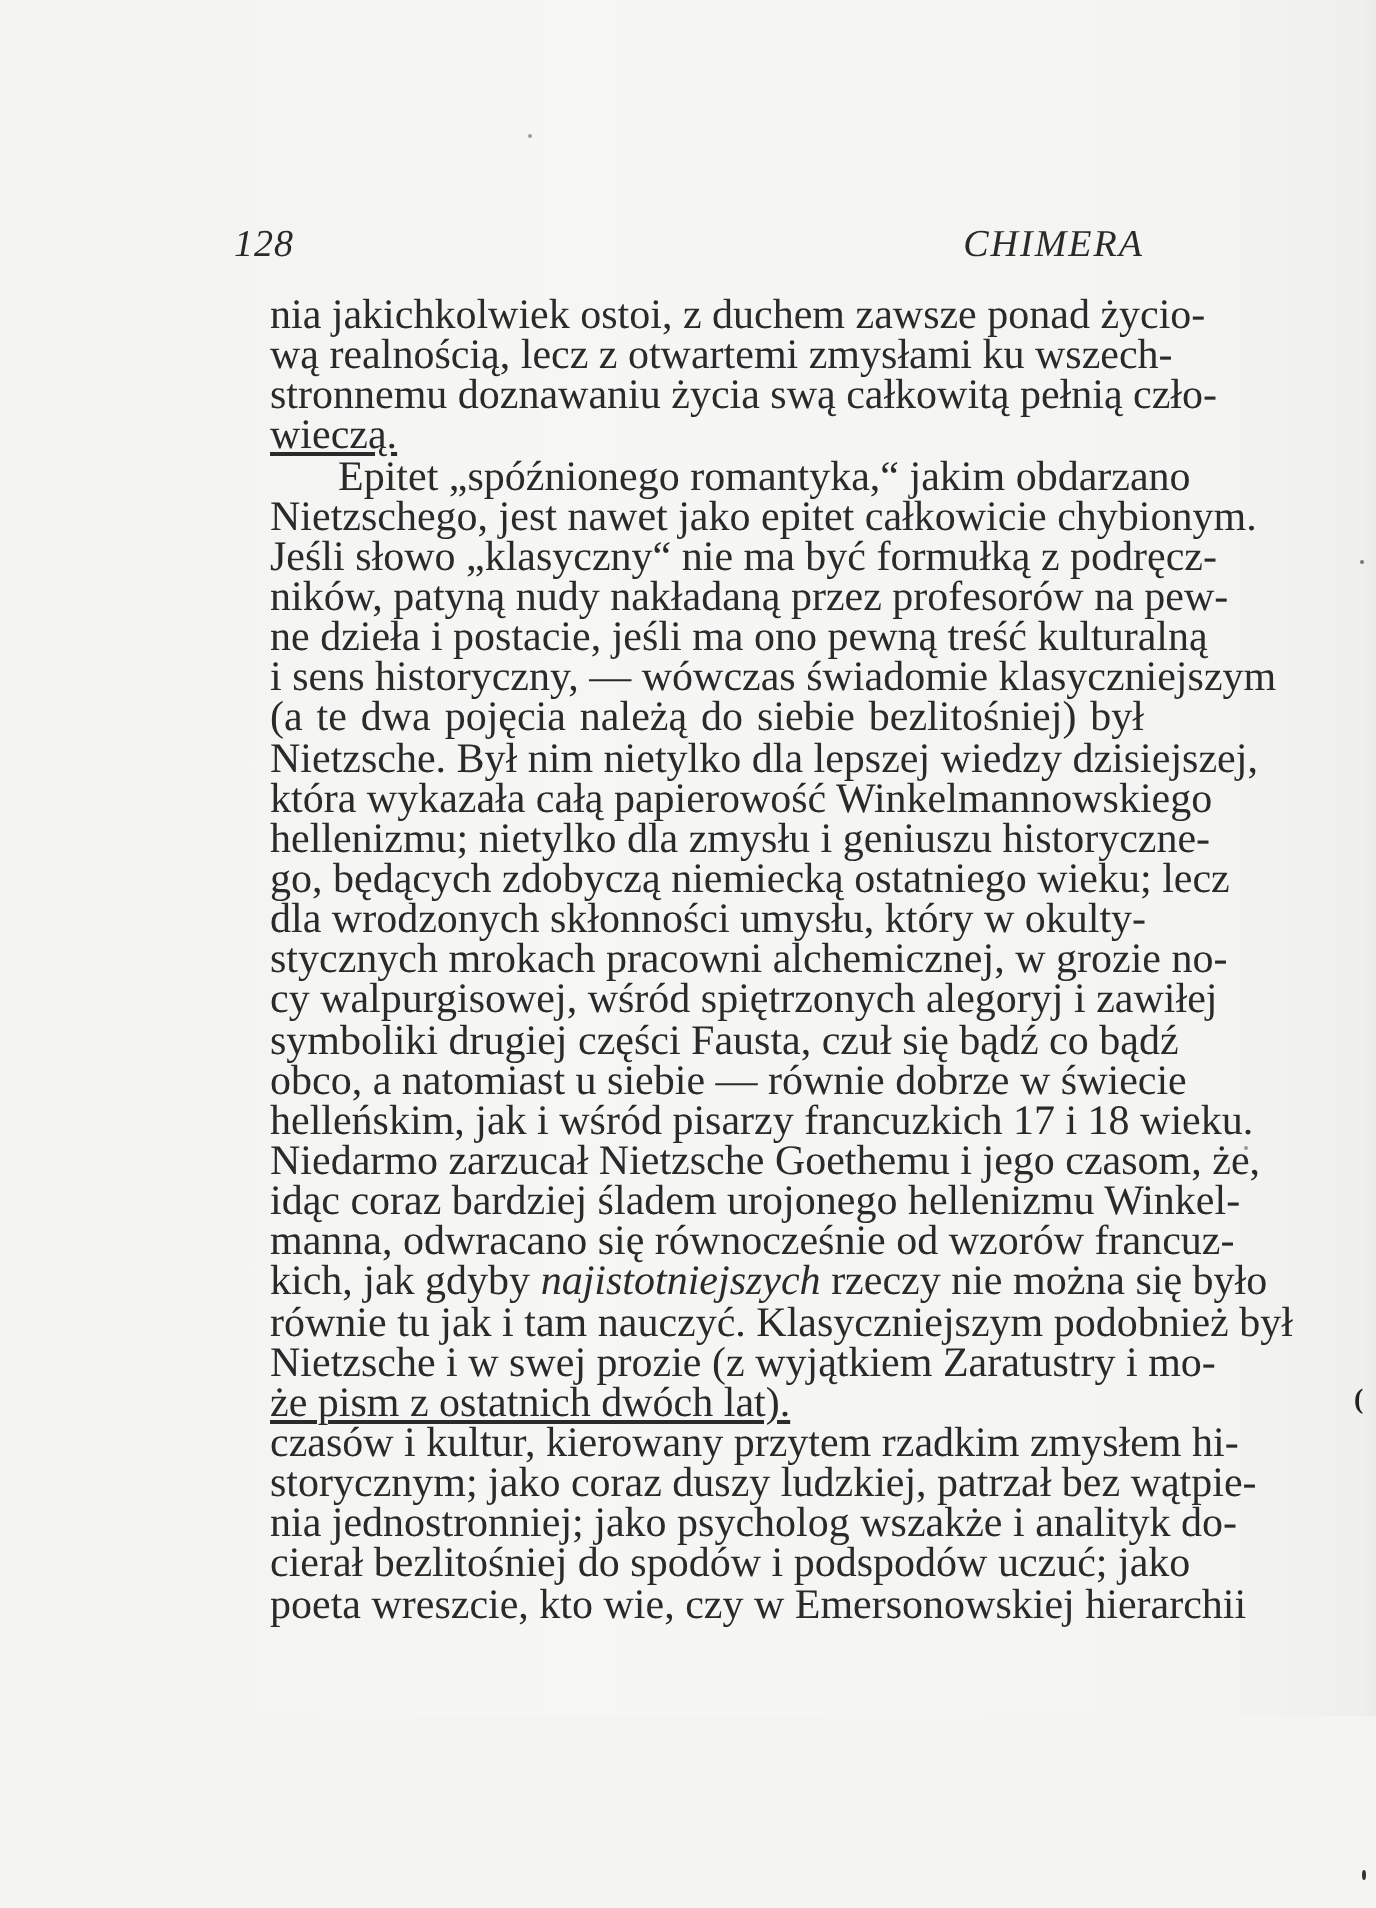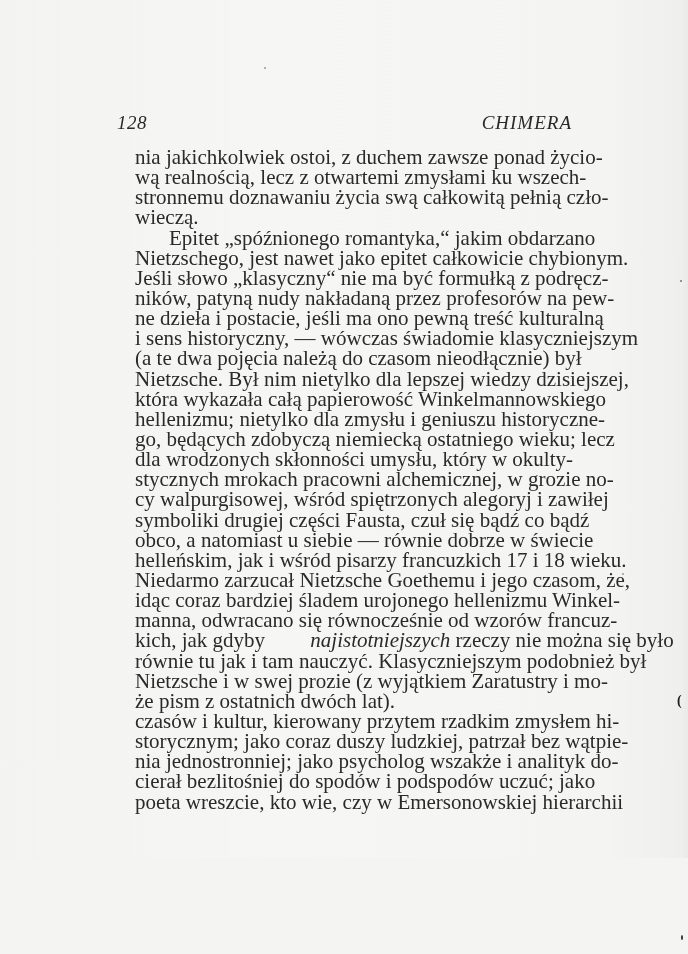--- a/index.html
+++ b/index.html
@@ -26,23 +26,23 @@
     .page-number { position: absolute; left: 0; top: 0; letter-spacing: 0.5px; }
     .journal-title { position: absolute; right: 0; top: 0; letter-spacing: 1px; }
     .body-text {
       position: absolute; left: 135px; top: 147px; width: 437px;
       font-size: 21px; line-height: 20.15px;
     }
     .line {
       display: block; white-space: nowrap; text-align: justify;
       text-align-last: justify; height: 20.15px;
     }
-    .line.last { text-align-last: left; }
+    .line.last { text-align-last: left; text-decoration: underline; }
     .line.indent { padding-left: 34px; }
-    .line em { font-style: italic; margin-left: 40px; }
+    .line em { font-style: italic; }
     .mark {
       position: absolute; color: #222; font-size: 12px;
     }
     .speck { position: absolute; width: 2px; height: 2px; background: #9a9a9a; border-radius: 50%; }
   </style>
 </head>
 <body>
 
 <div class="page">
   <div class="edge-shadow"></div>
@@ -56,21 +56,21 @@
     <span class="line">nia jakichkolwiek ostoi, z duchem zawsze ponad życio-</span>
     <span class="line">wą realnością, lecz z otwartemi zmysłami ku wszech-</span>
     <span class="line">stronnemu doznawaniu życia swą całkowitą pełnią czło-</span>
     <span class="line last">wieczą.</span>
     <span class="line indent">Epitet „spóźnionego romantyka,“ jakim obdarzano</span>
     <span class="line">Nietzschego, jest nawet jako epitet całkowicie chybionym.</span>
     <span class="line">Jeśli słowo „klasyczny“ nie ma być formułką z podręcz-</span>
     <span class="line">ników, patyną nudy nakładaną przez profesorów na pew-</span>
     <span class="line">ne dzieła i postacie, jeśli ma ono pewną treść kulturalną</span>
     <span class="line">i sens historyczny, — wówczas świadomie klasyczniejszym</span>
-    <span class="line">(a te dwa pojęcia należą do czasom nieodłącznie) był</span>
+    <span class="line">(a te dwa pojęcia należą do siebie bezlitośniej) był</span>
     <span class="line">Nietzsche. Był nim nietylko dla lepszej wiedzy dzisiejszej,</span>
     <span class="line">która wykazała całą papierowość Winkelmannowskiego</span>
     <span class="line">hellenizmu; nietylko dla zmysłu i geniuszu historyczne-</span>
     <span class="line">go, będących zdobyczą niemiecką ostatniego wieku; lecz</span>
     <span class="line">dla wrodzonych skłonności umysłu, który w okulty-</span>
     <span class="line">stycznych mrokach pracowni alchemicznej, w grozie no-</span>
     <span class="line">cy walpurgisowej, wśród spiętrzonych alegoryj i zawiłej</span>
     <span class="line">symboliki drugiej części Fausta, czuł się bądź co bądź</span>
     <span class="line">obco, a natomiast u siebie — równie dobrze w świecie</span>
     <span class="line">helleńskim, jak i wśród pisarzy francuzkich 17 i 18 wieku.</span>

